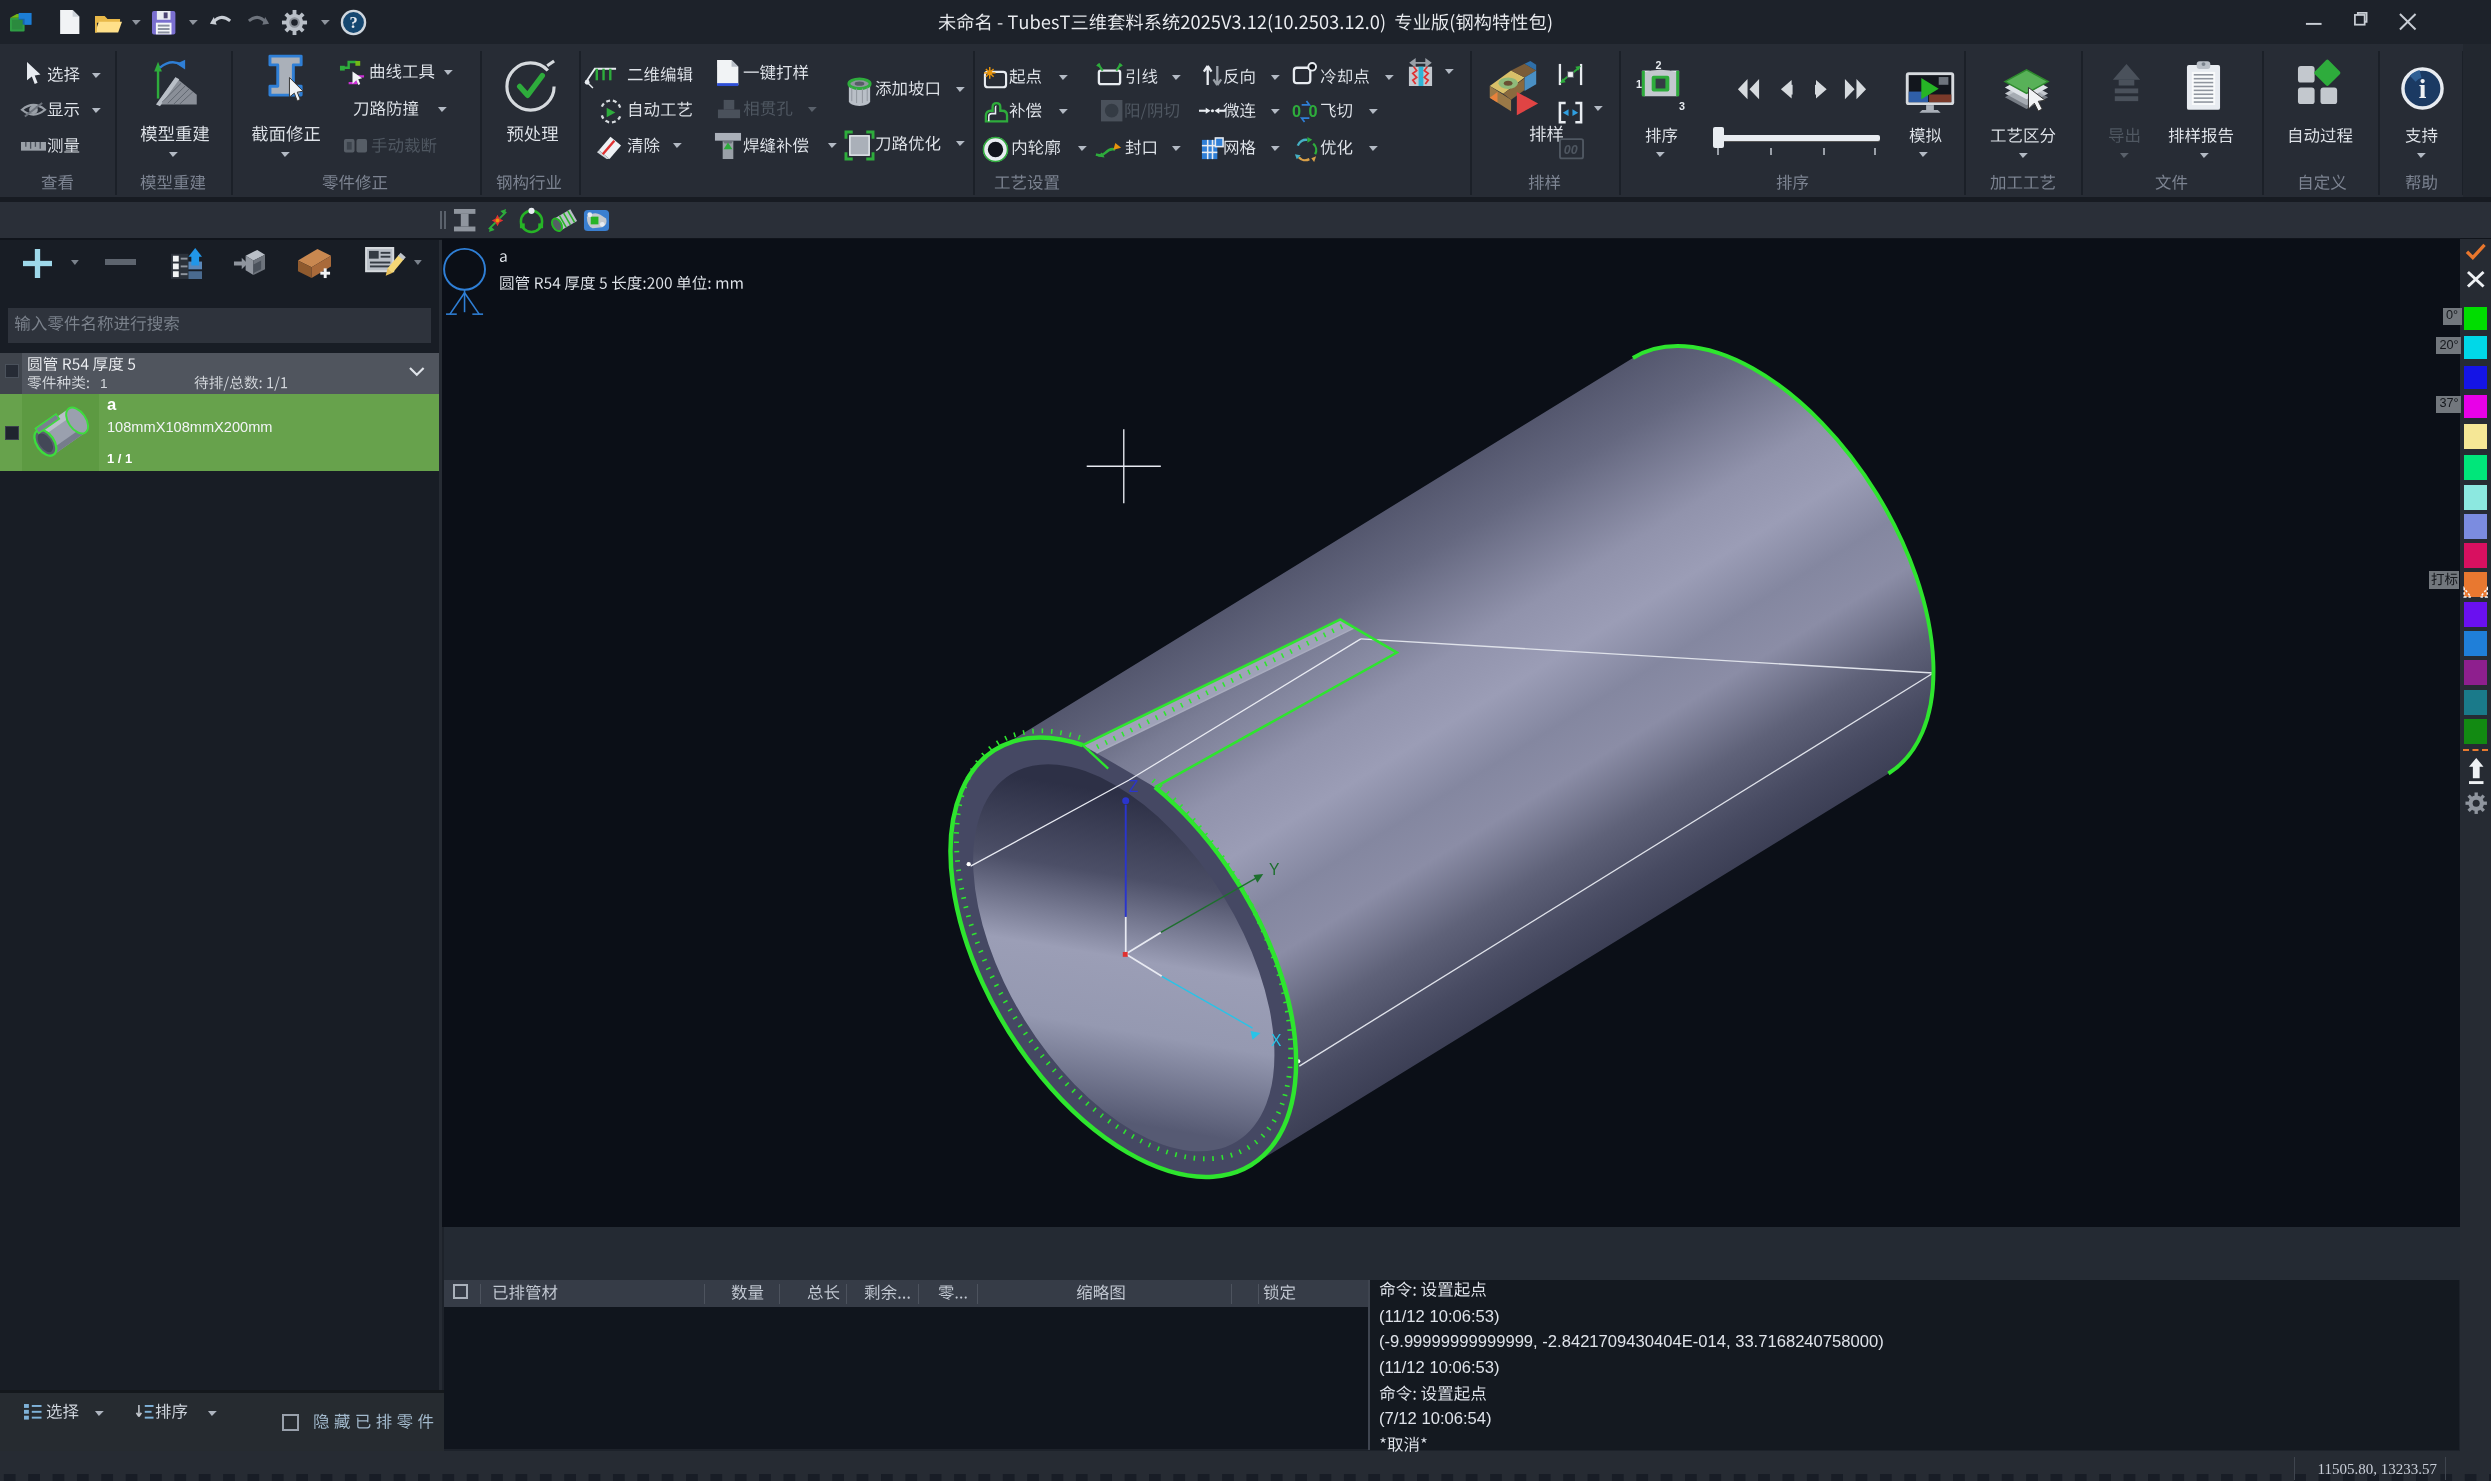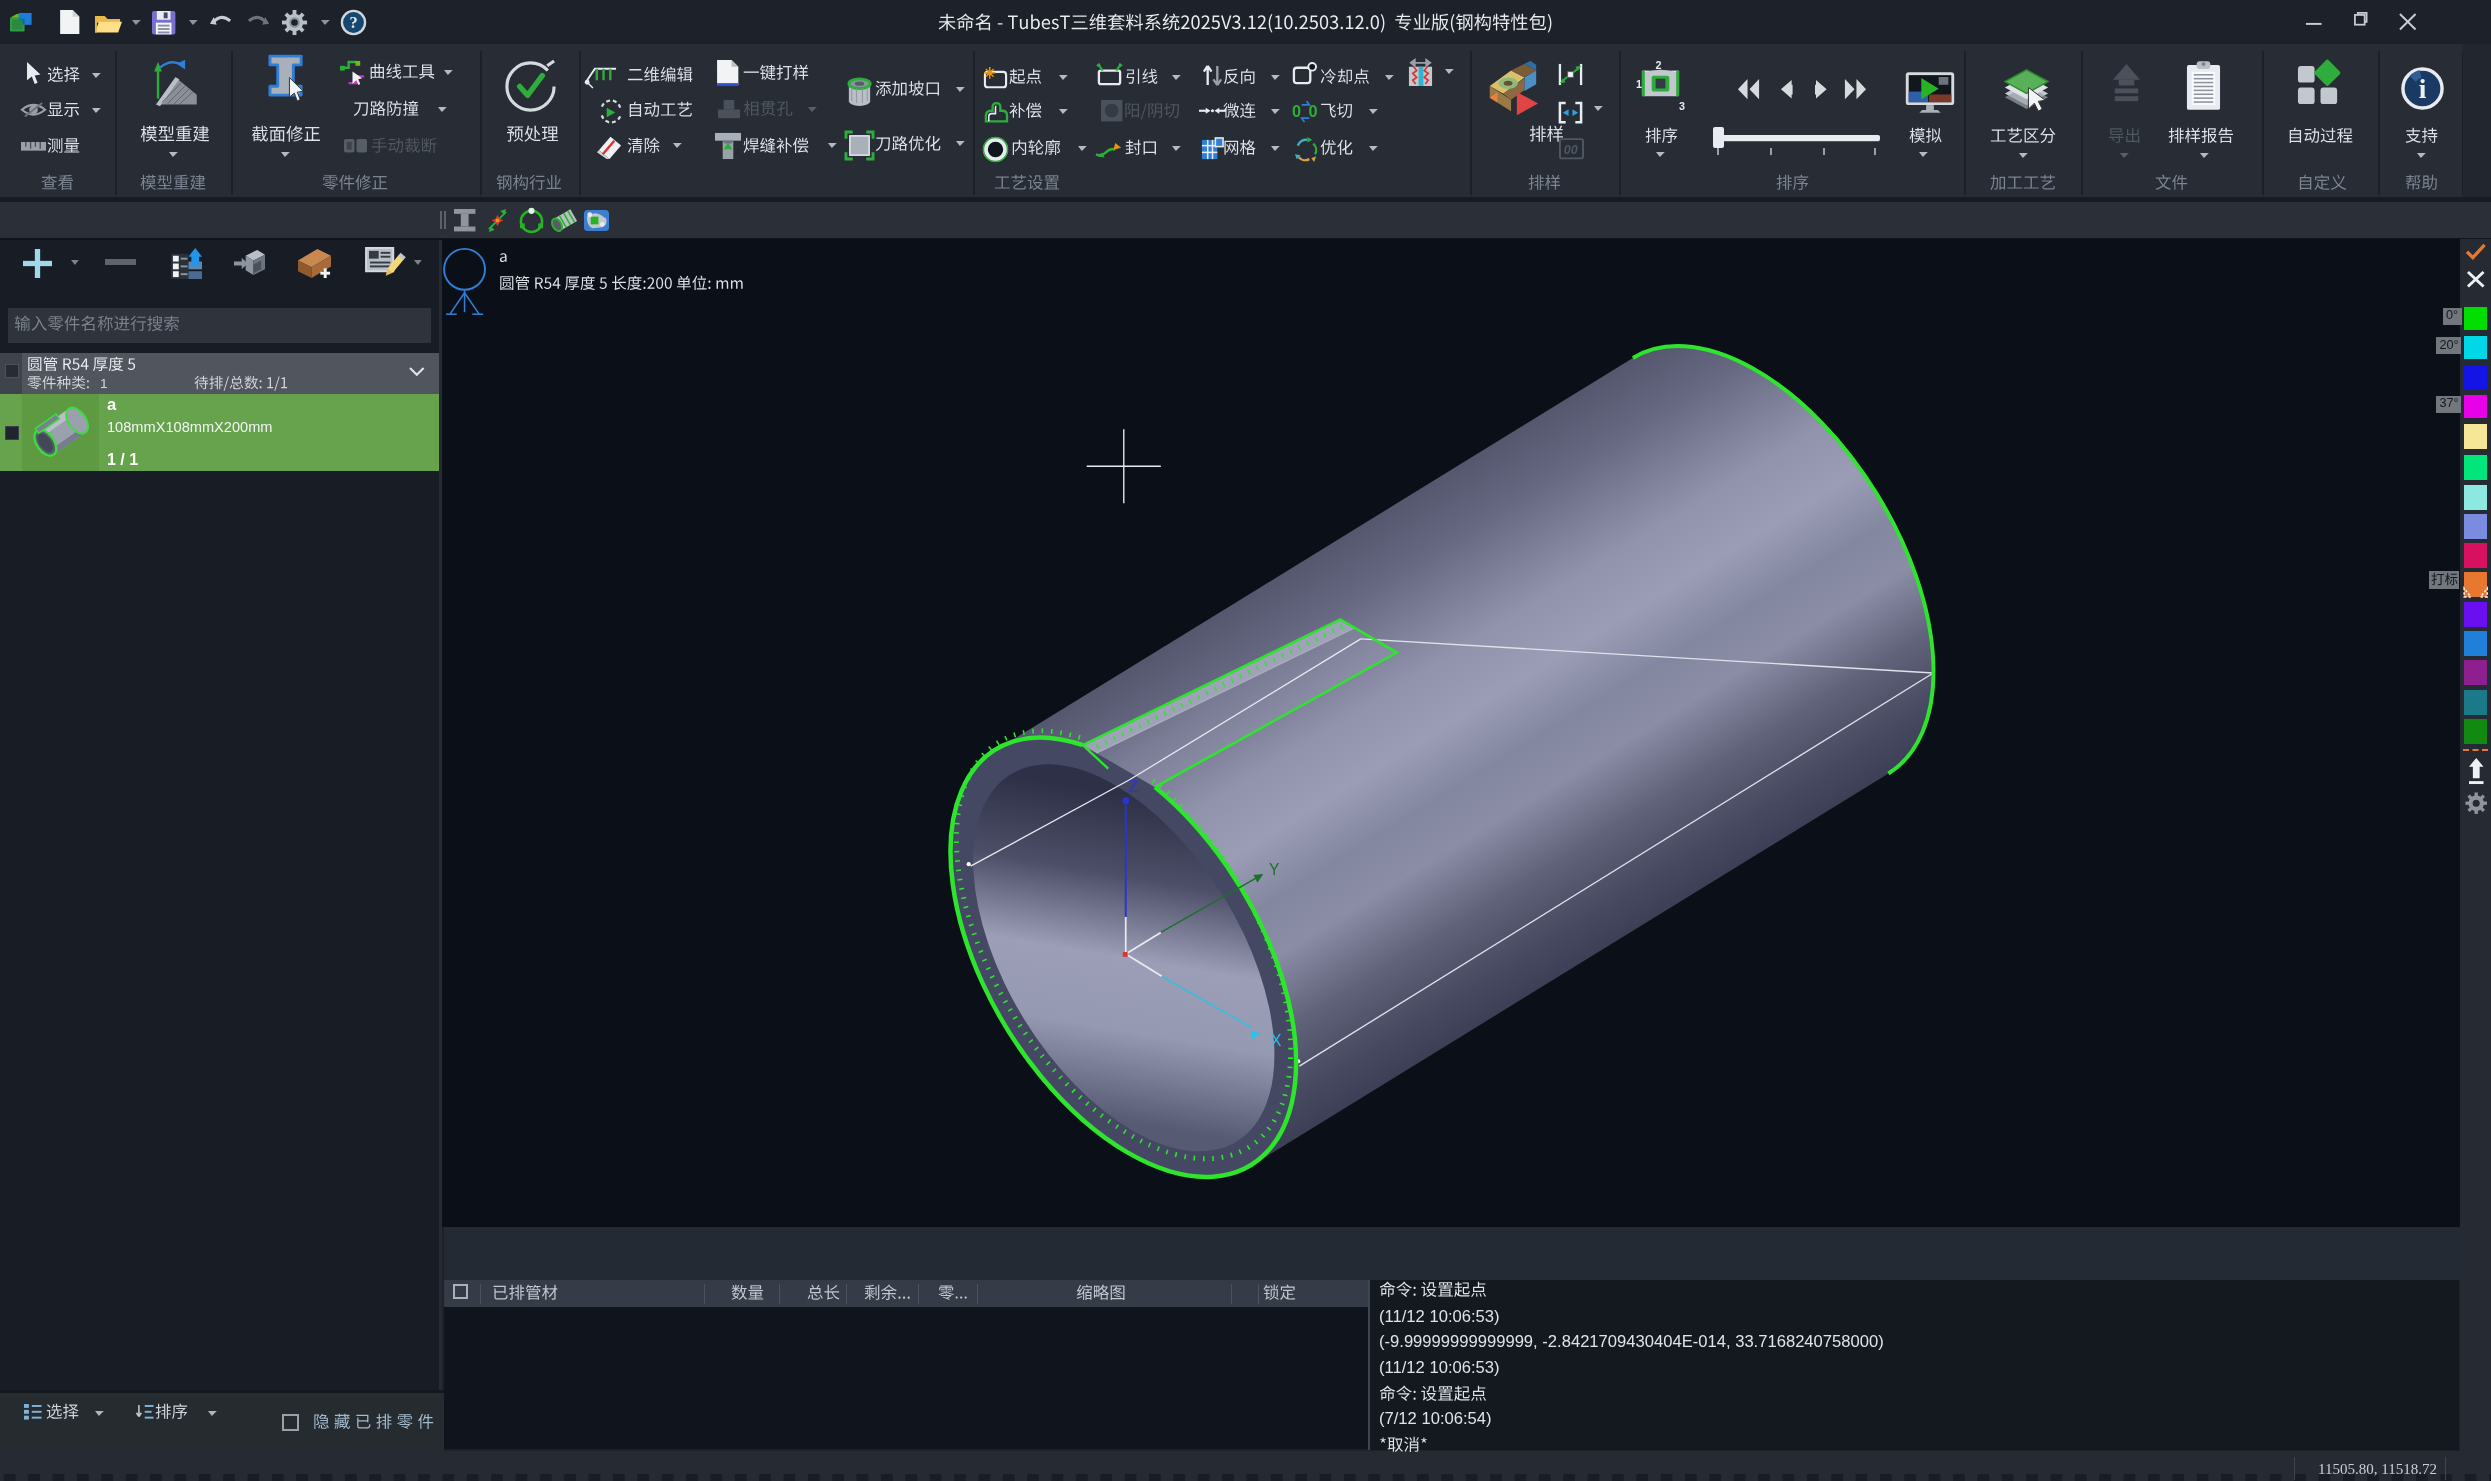--- a/index.html
+++ b/index.html
@@ -1247,21 +1247,21 @@
 <rect x="14" y="16" width="40" height="8" fill="#b9bec9"></rect>
 <rect x="14" y="40" width="40" height="6" fill="#767c8c"></rect>
 <ellipse cx="54" cy="31" rx="9" ry="15" fill="#9aa0ae" stroke="#3ddd3d" stroke-width="2"></ellipse>
 <ellipse cx="14" cy="31" rx="9" ry="15" fill="#5a5f6e" stroke="#3ddd3d" stroke-width="2.4"></ellipse>
 <ellipse cx="14" cy="31" rx="6" ry="11" fill="#434857"></ellipse>
 <rect x="14" y="13" width="26" height="6" fill="#7a8090" stroke="#3ddd3d" stroke-width="1.6"></rect>
       </g>
     </svg>
     <div class="ht" style="left:107px;top:397px;font-size:16.6px;color:#ffffff;font-weight:700;font-family:'Liberation Sans',sans-serif;">a</div>
     <div class="ht" style="left:107px;top:420px;font-size:14.6px;color:#f2f4f6;font-weight:400;font-family:'Liberation Sans',sans-serif;">108mmX108mmX200mm</div>
-    <div class="ht" style="left:107px;top:452px;font-size:16px;color:#ffffff;font-weight:700;font-family:'Liberation Sans',sans-serif;">1 / 1</div>
+    <div class="ht" style="left:107px;top:452px;font-size:13px;color:#ffffff;font-weight:700;font-family:'Liberation Sans',sans-serif;">1 / 1</div>
     <svg class="tx" style="left:24.4px;top:1404px" width="18.5" height="16.6" viewBox="0 0 19 17">
       <g fill="#7fb2d8">
         <rect x="0" y="0" width="5" height="4"></rect>
         <rect x="0" y="6" width="5" height="4"></rect>
         <rect x="0" y="12" width="5" height="4"></rect>
       </g>
 <g stroke="#7fb2d8" stroke-width="2">
         <line x1="8" y1="2" x2="18" y2="2"></line>
         <line x1="8" y1="8" x2="18" y2="8"></line>
         <line x1="8" y1="14" x2="18" y2="14"></line>
@@ -1659,14 +1659,14 @@
       <rect x="2403" y="0" width="12" height="8" fill="#181d26"></rect>
       <rect x="2428" y="0" width="12" height="8" fill="#181d26"></rect>
       <rect x="2453" y="0" width="12" height="8" fill="#181d26"></rect>
       <rect x="2478" y="0" width="12" height="8" fill="#181d26"></rect>
       <rect x="2503" y="0" width="12" height="8" fill="#181d26"></rect>
       <rect x="2528" y="0" width="12" height="8" fill="#181d26"></rect>
       <rect x="2553" y="0" width="12" height="8" fill="#181d26"></rect>
     </svg>
     <div style="position:absolute;left:2294px;top:1457px;width:1px;height:23.4px;background:#3f454f;"></div>
     <div style="position:absolute;left:2445px;top:1457px;width:1px;height:23.4px;background:#3f454f;"></div>
-    <div class="ht" style="left:0px;top:1462px;font-size:15px;color:#c9ced8;font-weight:400;font-family:'Liberation Serif',sans-serif;left:auto;right:55px;">11505.80, 11518.72</div>
+    <div class="ht" style="left:0px;top:1462px;font-size:15px;color:#c9ced8;font-weight:400;font-family:'Liberation Serif',sans-serif;left:auto;right:55px;">11505.80, 13233.57</div>
   </div>
 
 </body></html>

